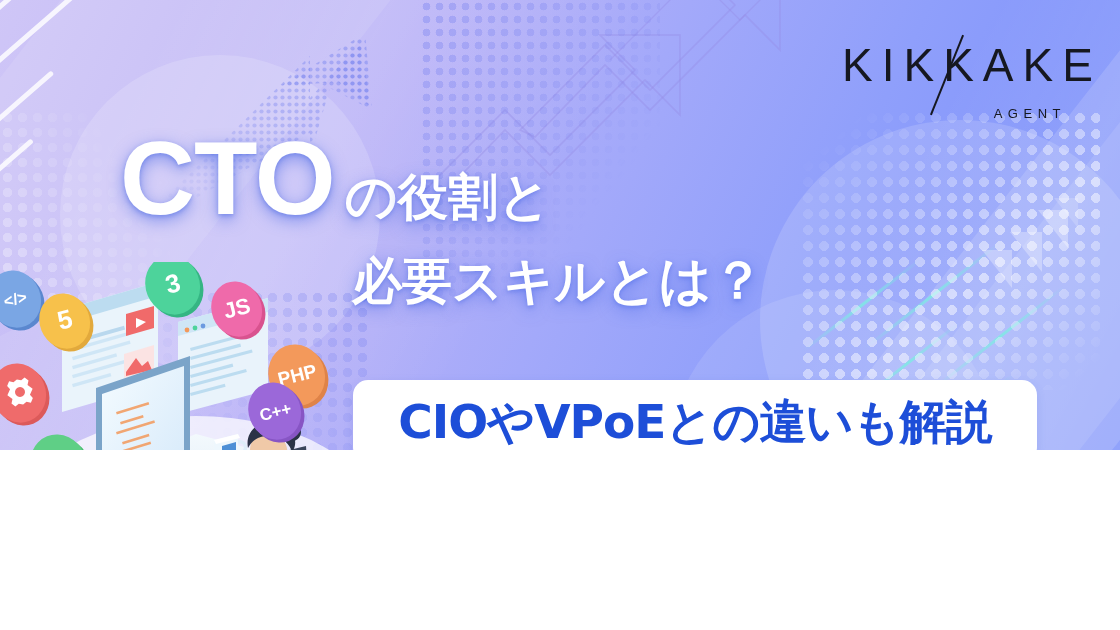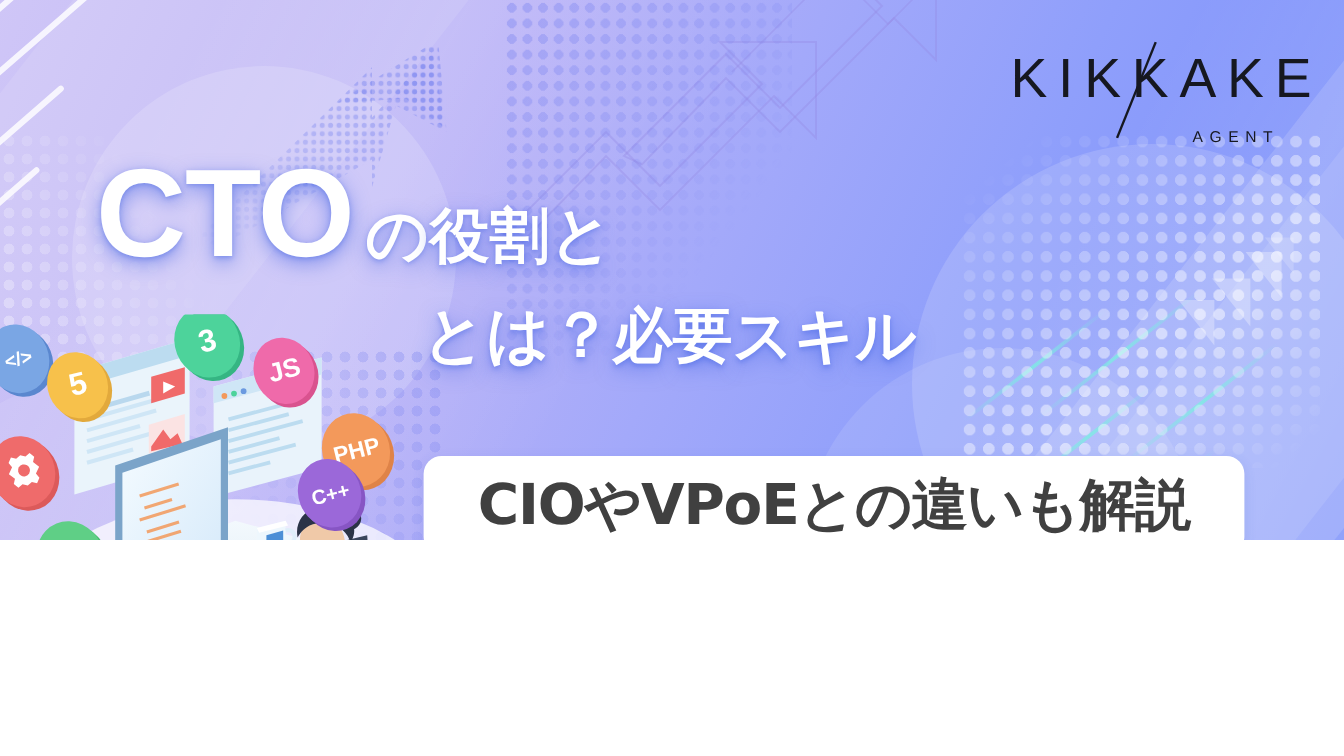--- a/index.html
+++ b/index.html
@@ -107,21 +107,21 @@
   #logo .slash{
     position:absolute;left:110px;top:-4px;width:2px;height:86px;
     background:#161820;transform:rotate(22deg);transform-origin:50% 50%;
   }
 
   
   #headline{
     position:absolute;left:0;top:126px;width:1050px;
   }
   .hl-row{display:flex;align-items:baseline;white-space:nowrap;}
-  .hl-row.r1{justify-content:flex-start;padding-left:80px;height:108px;}
+  .hl-row.r1{justify-content:flex-start;padding-left:120px;height:108px;}
   .hl-row.r2{justify-content:flex-start;padding-left:352px;height:98px;margin-top:20px;}
 
   .t-big{
     font-family:"Liberation Sans","DejaVu Sans",sans-serif;
     font-weight:700;color:#ffffff;
     font-size:104px;line-height:1;
     letter-spacing:-1px;
     text-shadow:0 5px 16px rgba(60,95,225,.55), 0 2px 4px rgba(60,95,225,.40);
   }
   .t-jp{
@@ -137,21 +137,21 @@
   #pill{
     position:absolute;left:353px;top:380px;
     width:684px;height:82px;
     background:#ffffff;border-radius:15px;
     box-shadow:0 3px 10px rgba(60,90,200,.14);
     display:flex;align-items:center;justify-content:center;
   }
   #pill .pill-text{
     font-family:"DejaVu Sans","Liberation Sans",sans-serif;
     font-weight:700;font-size:47px;line-height:1;
-    color:#404040;white-space:nowrap;letter-spacing:-1px;
+    color:#1d4ed8;white-space:nowrap;letter-spacing:-1px;
   }
 
   
   #illo{position:absolute;left:0px;top:262px;width:380px;height:368px;}
   #illo svg{display:block;}
 
   .badge-label{
     font-family:"Liberation Sans","DejaVu Sans",sans-serif;
     font-weight:700;fill:#ffffff;
   }
@@ -240,22 +240,22 @@
   </div>
 
   <div id="headline">
     <div class="hl-row r1">
       <span class="t-big">CTO</span>
       <span class="t-jp sm lead">の</span>
       <span class="t-jp">役割</span>
       <span class="t-jp sm">と</span>
     </div>
     <div class="hl-row r2">
+      <span class="t-jp">必要スキル</span>
       <span class="t-jp sm">とは？</span>
-      <span class="t-jp">必要スキル</span>
     </div>
   </div>
 
   <div id="pill">
     <span class="pill-text">CIOやVPoEとの違いも解説</span>
   </div>
 
   <div id="illo">
     <svg width="380" height="368" viewBox="0 0 380 368">
       <defs>

